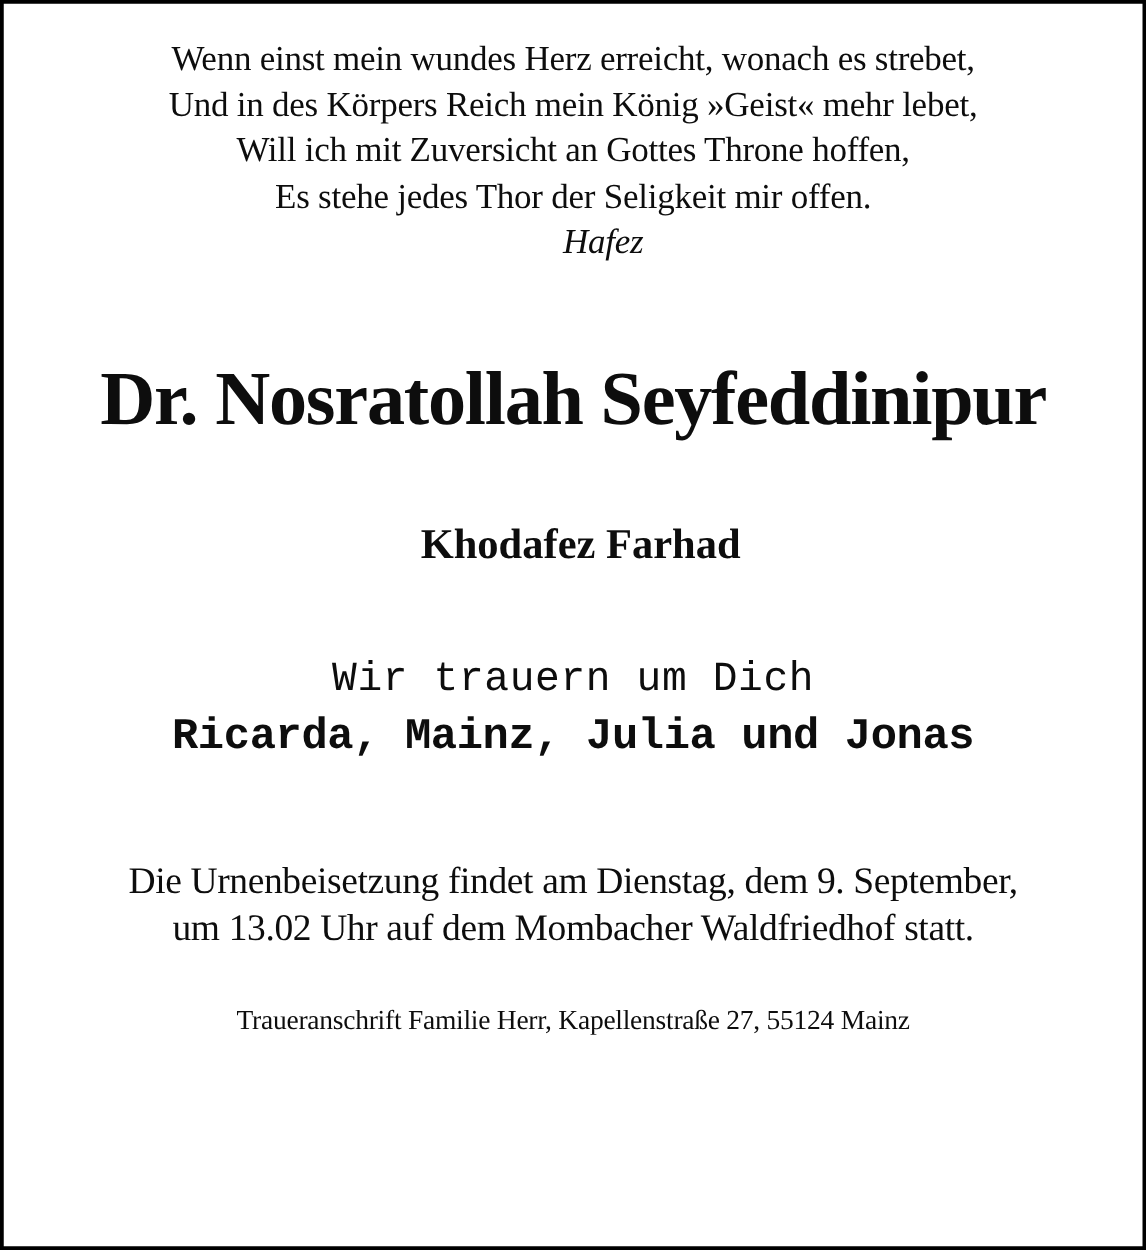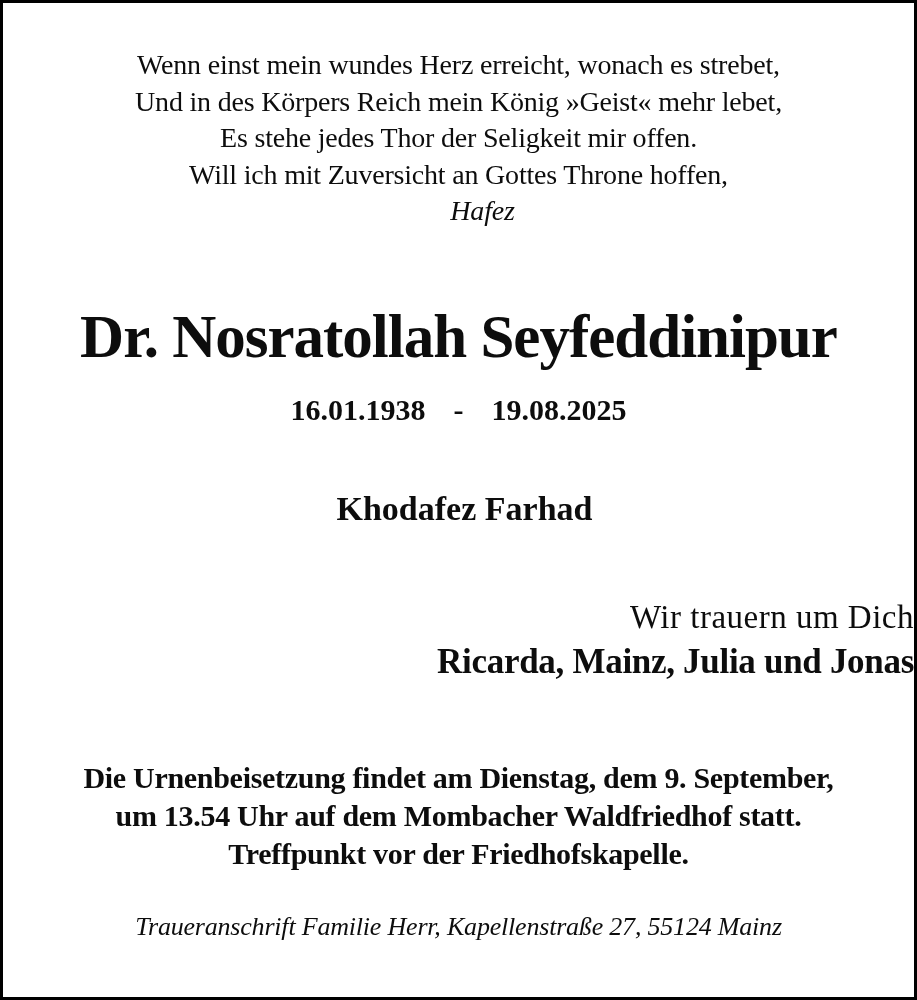--- a/index.html
+++ b/index.html
@@ -13,21 +13,21 @@
     height: 1000px;
     box-sizing: border-box;
     border: 3px solid #000000;
     background: #ffffff;
     color: #0d0d0d;
     font-family: "Liberation Serif", "DejaVu Serif", serif;
     text-align: center;
     overflow: hidden;
   }
   .poem {
-    padding-top: 44px;
+    padding-top: 27px;
     font-size: 28px;
     line-height: 36.5px;
     letter-spacing: -0.2px;
   }
   .poem-attribution {
     font-style: italic;
     margin-left: 48px;
   }
   .name {
     margin: 72px 0 0 0;
@@ -49,75 +49,70 @@
   }
   .farewell {
     margin-top: 61px;
     font-size: 34px;
     line-height: 40px;
     font-weight: bold;
     margin-left: 12px;
   }
   .mourning {
     margin-top: 66px;
-    text-align: right;
+    text-align: center;
+    font-family: Liberation Mono, monospace;
   }
   .mourning-line {
     font-size: 33px;
     line-height: 44px;
     letter-spacing: 0.5px;
   }
   .mourners {
     font-size: 35px;
     line-height: 46px;
     font-weight: bold;
     letter-spacing: -0.3px;
   }
   .funeral {
     margin-top: 74px;
     font-size: 30px;
     line-height: 38px;
     letter-spacing: -0.3px;
-    font-weight: bold;
   }
   .contact {
     margin-top: 38px;
-    font-size: 26px;
+    font-size: 22px;
     line-height: 32px;
     letter-spacing: -0.2px;
-    font-style: italic;
   }
 </style>
 </head>
 <body>
 
 <div class="notice">
 
   <div class="poem">
     <div class="poem-line">Wenn einst mein wundes Herz erreicht, wonach es strebet,</div>
     <div class="poem-line">Und in des Körpers Reich mein König »Geist« mehr lebet,</div>
+    <div class="poem-line">Will ich mit Zuversicht an Gottes Throne hoffen,</div>
     <div class="poem-line">Es stehe jedes Thor der Seligkeit mir offen.</div>
-    <div class="poem-line">Will ich mit Zuversicht an Gottes Throne hoffen,</div>
     <div class="poem-attribution">Hafez</div>
   </div>
 
   <h1 class="name">Dr. Nosratollah Seyfeddinipur</h1>
 
-  <div class="dates">
-    <span>16.01.1938</span><span class="sep">-</span><span>19.08.2025</span>
-  </div>
 
   <div class="farewell">Khodafez Farhad</div>
 
   <div class="mourning">
     <div class="mourning-line">Wir trauern um Dich</div>
     <div class="mourners">Ricarda, Mainz, Julia und Jonas</div>
   </div>
 
   <div class="funeral">
     <div class="funeral-line">Die Urnenbeisetzung findet am Dienstag, dem 9. September,</div>
-    <div class="funeral-line">um 13.54 Uhr auf dem Mombacher Waldfriedhof statt.</div>
-    <div class="funeral-line">Treffpunkt vor der Friedhofskapelle.</div>
+    <div class="funeral-line">um 13.02 Uhr auf dem Mombacher Waldfriedhof statt.</div>
   </div>
 
   <div class="contact">Traueranschrift Familie Herr, Kapellenstraße 27, 55124 Mainz</div>
 
 </div>
 
 </body></html>

